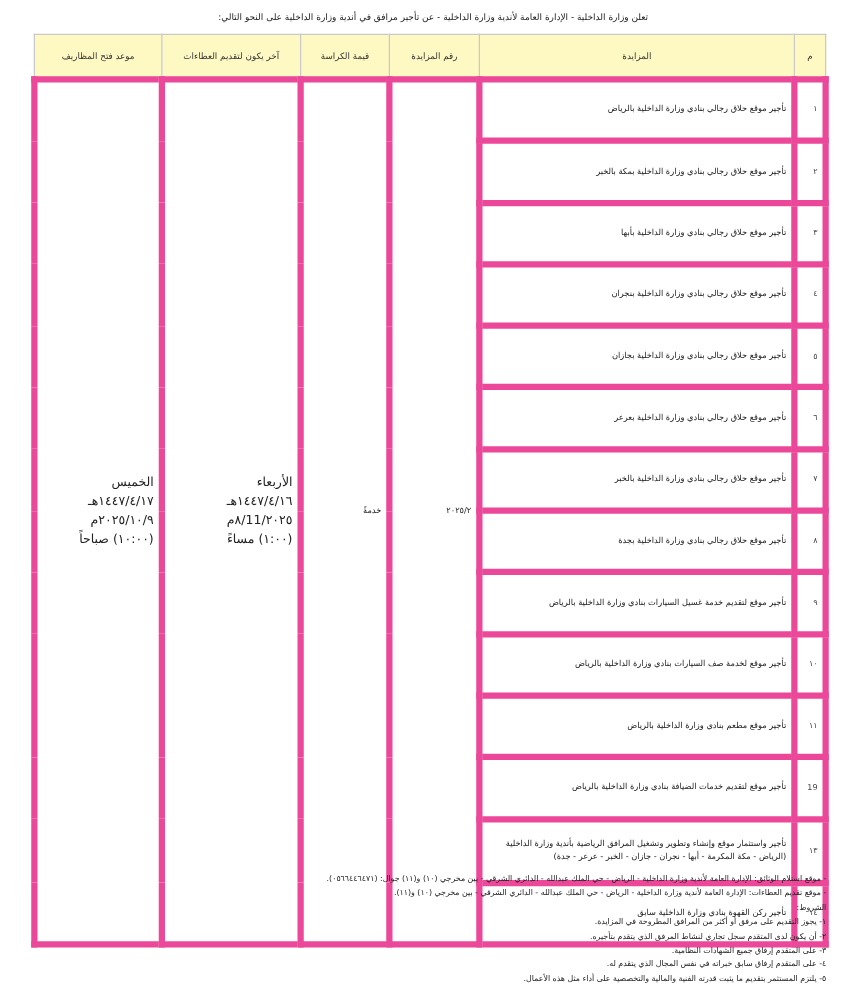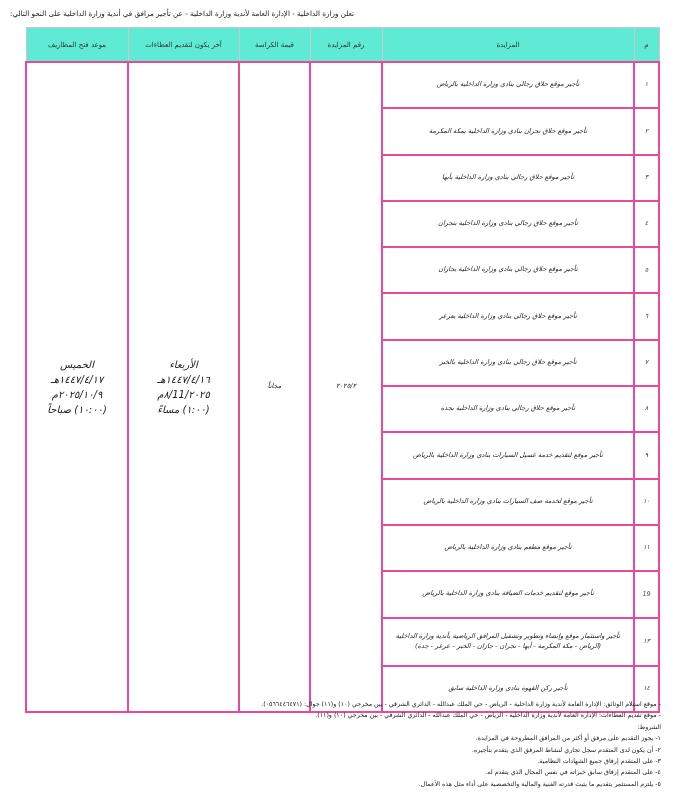--- a/index.html
+++ b/index.html
@@ -1,21 +1,21 @@
 <!DOCTYPE html>
 <html><head>
 <meta charset="utf-8">
 <style>
   html, body { margin:0; padding:0; background:#ffffff; }
   body { width:691px; height:800px; position:relative; overflow:hidden;
          font-family:"DejaVu Sans", sans-serif; color:#222; direction:rtl; }
-  .intro { position:absolute; top:9px; right:8px; left:10px; font-size:7.2px; text-align:left; white-space:nowrap; color:#222; }
+  .intro { position:absolute; top:9px; right:8px; left:10px; font-size:7.2px; text-align:center; white-space:nowrap; color:#222; }
   table.t { position:absolute; top:27px; left:25px; width:633px; border-collapse:collapse; table-layout:fixed; font-size:6.6px; }
-  table.t th { background:#5eead4; height:31px; font-weight:normal; color:#333; border:1px solid #c9c9c9; font-size:7px; }
-  table.t td { border:2px solid #ec4899; text-align:center; vertical-align:middle; height:44.3px; padding:0 4px; line-height:1.5;font-style:italic; }
+  table.t th { background:#fef9c3; height:31px; font-weight:normal; color:#333; border:1px solid #c9c9c9; font-size:7px; }
+  table.t td { border:5px solid #ec4899; vertical-align:middle; height:44.3px; padding:0 4px; line-height:1.5; }
   table.t td.num { font-size:6.4px; color:#444; }
   table.t tr.tall td { height:46px; }
   .merged { line-height:1.65; font-size:10px; }
   .footer { position:absolute; top:698px; right:30px; left:14px; font-size:6.3px; text-align:right; line-height:11.4px; color:#222; }
   .footer div { white-space:nowrap; }
 </style>
 </head>
 <body>
 
 <div class="intro">تعلن وزارة الداخلية - الإدارة العامة لأندية وزارة الداخلية - عن تأجير مرافق في أندية وزارة الداخلية على النحو التالي:</div>
@@ -37,37 +37,37 @@
       <th>قيمة الكراسة</th>
       <th>آخر يكون لتقديم العطاءات</th>
       <th>موعد فتح المظاريف</th>
     </tr>
   </thead>
   <tbody>
     <tr>
       <td class="num">١</td>
       <td>تأجير موقع حلاق رجالي بنادي وزارة الداخلية بالرياض</td>
       <td rowspan="14">٢٠٢٥/٢</td>
-      <td rowspan="14">مجاناً</td>
+      <td rowspan="14">خدمةً</td>
       <td rowspan="14" class="merged">
         <div>الأربعاء</div>
         <div>١٤٤٧/٤/١٦هـ</div>
         <div>٢٠٢٥/11/٨م</div>
         <div>(١:٠٠) مساءً</div>
       </td>
       <td rowspan="14" class="merged">
         <div>الخميس</div>
         <div>١٤٤٧/٤/١٧هـ</div>
         <div>٢٠٢٥/١٠/٩م</div>
         <div>(١٠:٠٠) صباحاً</div>
       </td>
     </tr>
     <tr>
         <td class="num">٢</td>
-        <td>تأجير موقع حلاق نجران بنادي وزارة الداخلية بمكة المكرمة</td>
+        <td>تأجير موقع حلاق رجالي بنادي وزارة الداخلية بمكة بالخبر</td>
       </tr>
     <tr>
         <td class="num">٣</td>
         <td>تأجير موقع حلاق رجالي بنادي وزارة الداخلية بأبها</td>
       </tr>
     <tr>
         <td class="num">٤</td>
         <td>تأجير موقع حلاق رجالي بنادي وزارة الداخلية بنجران</td>
       </tr>
     <tr>

